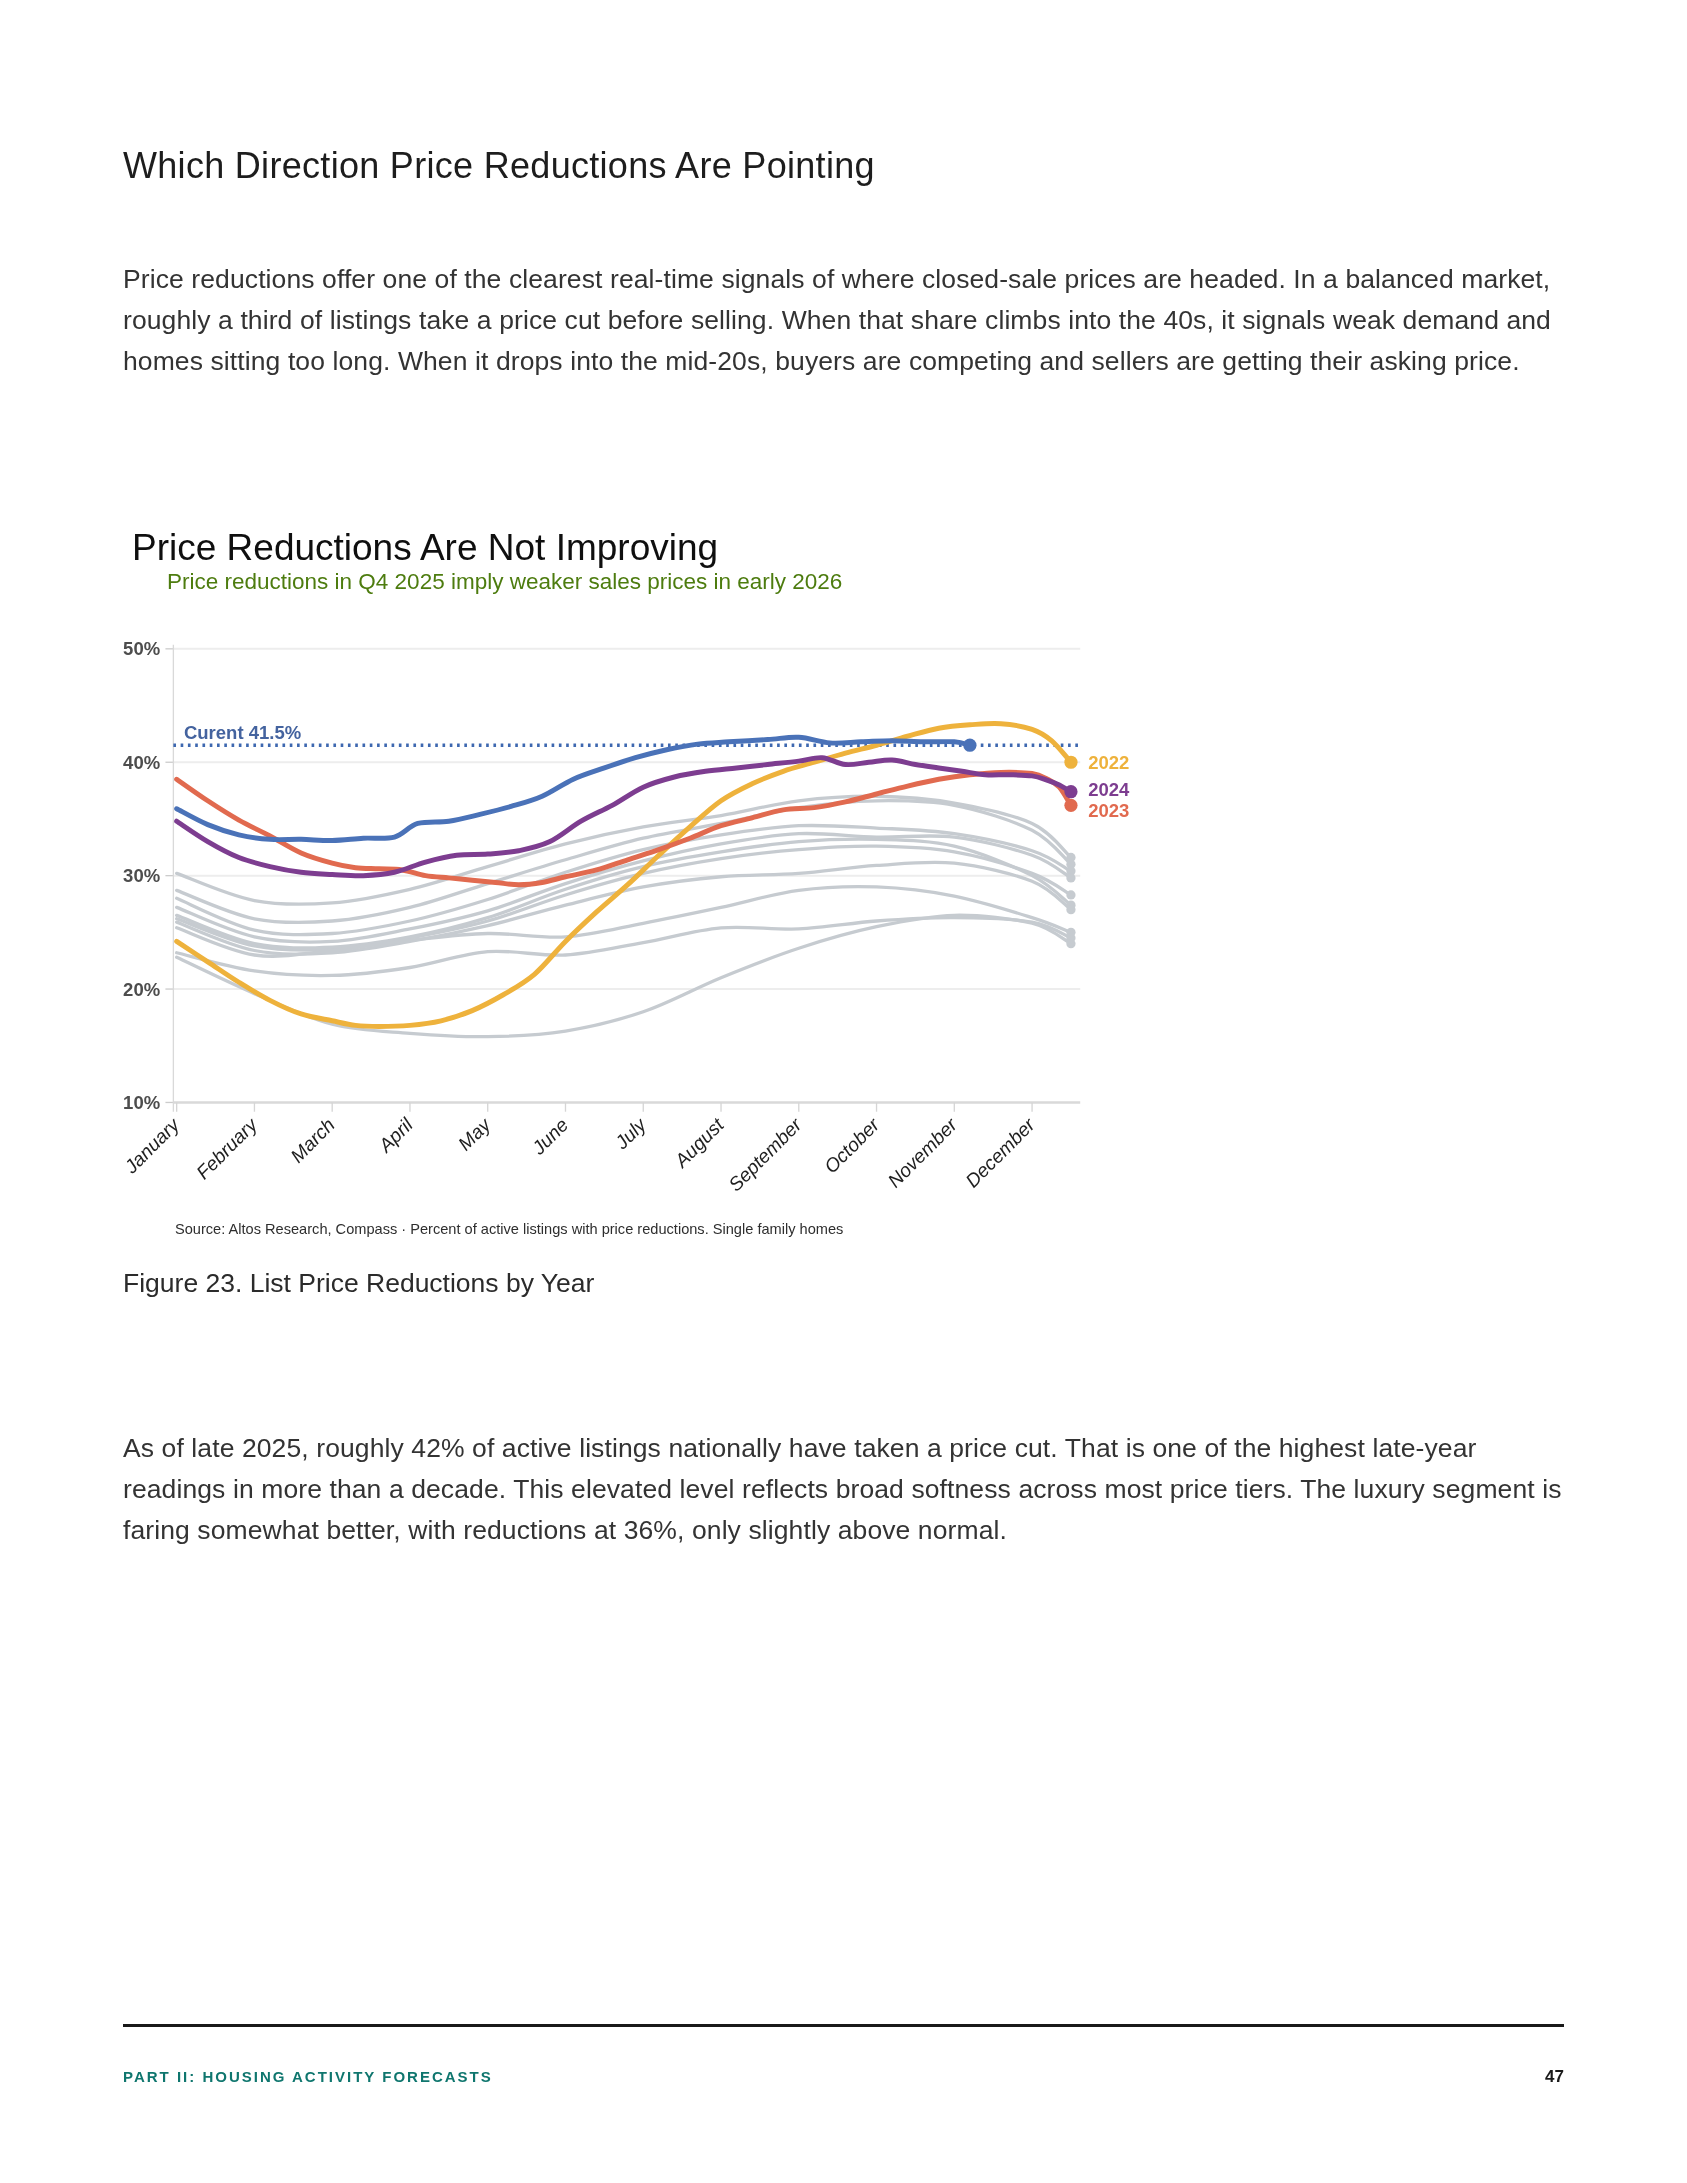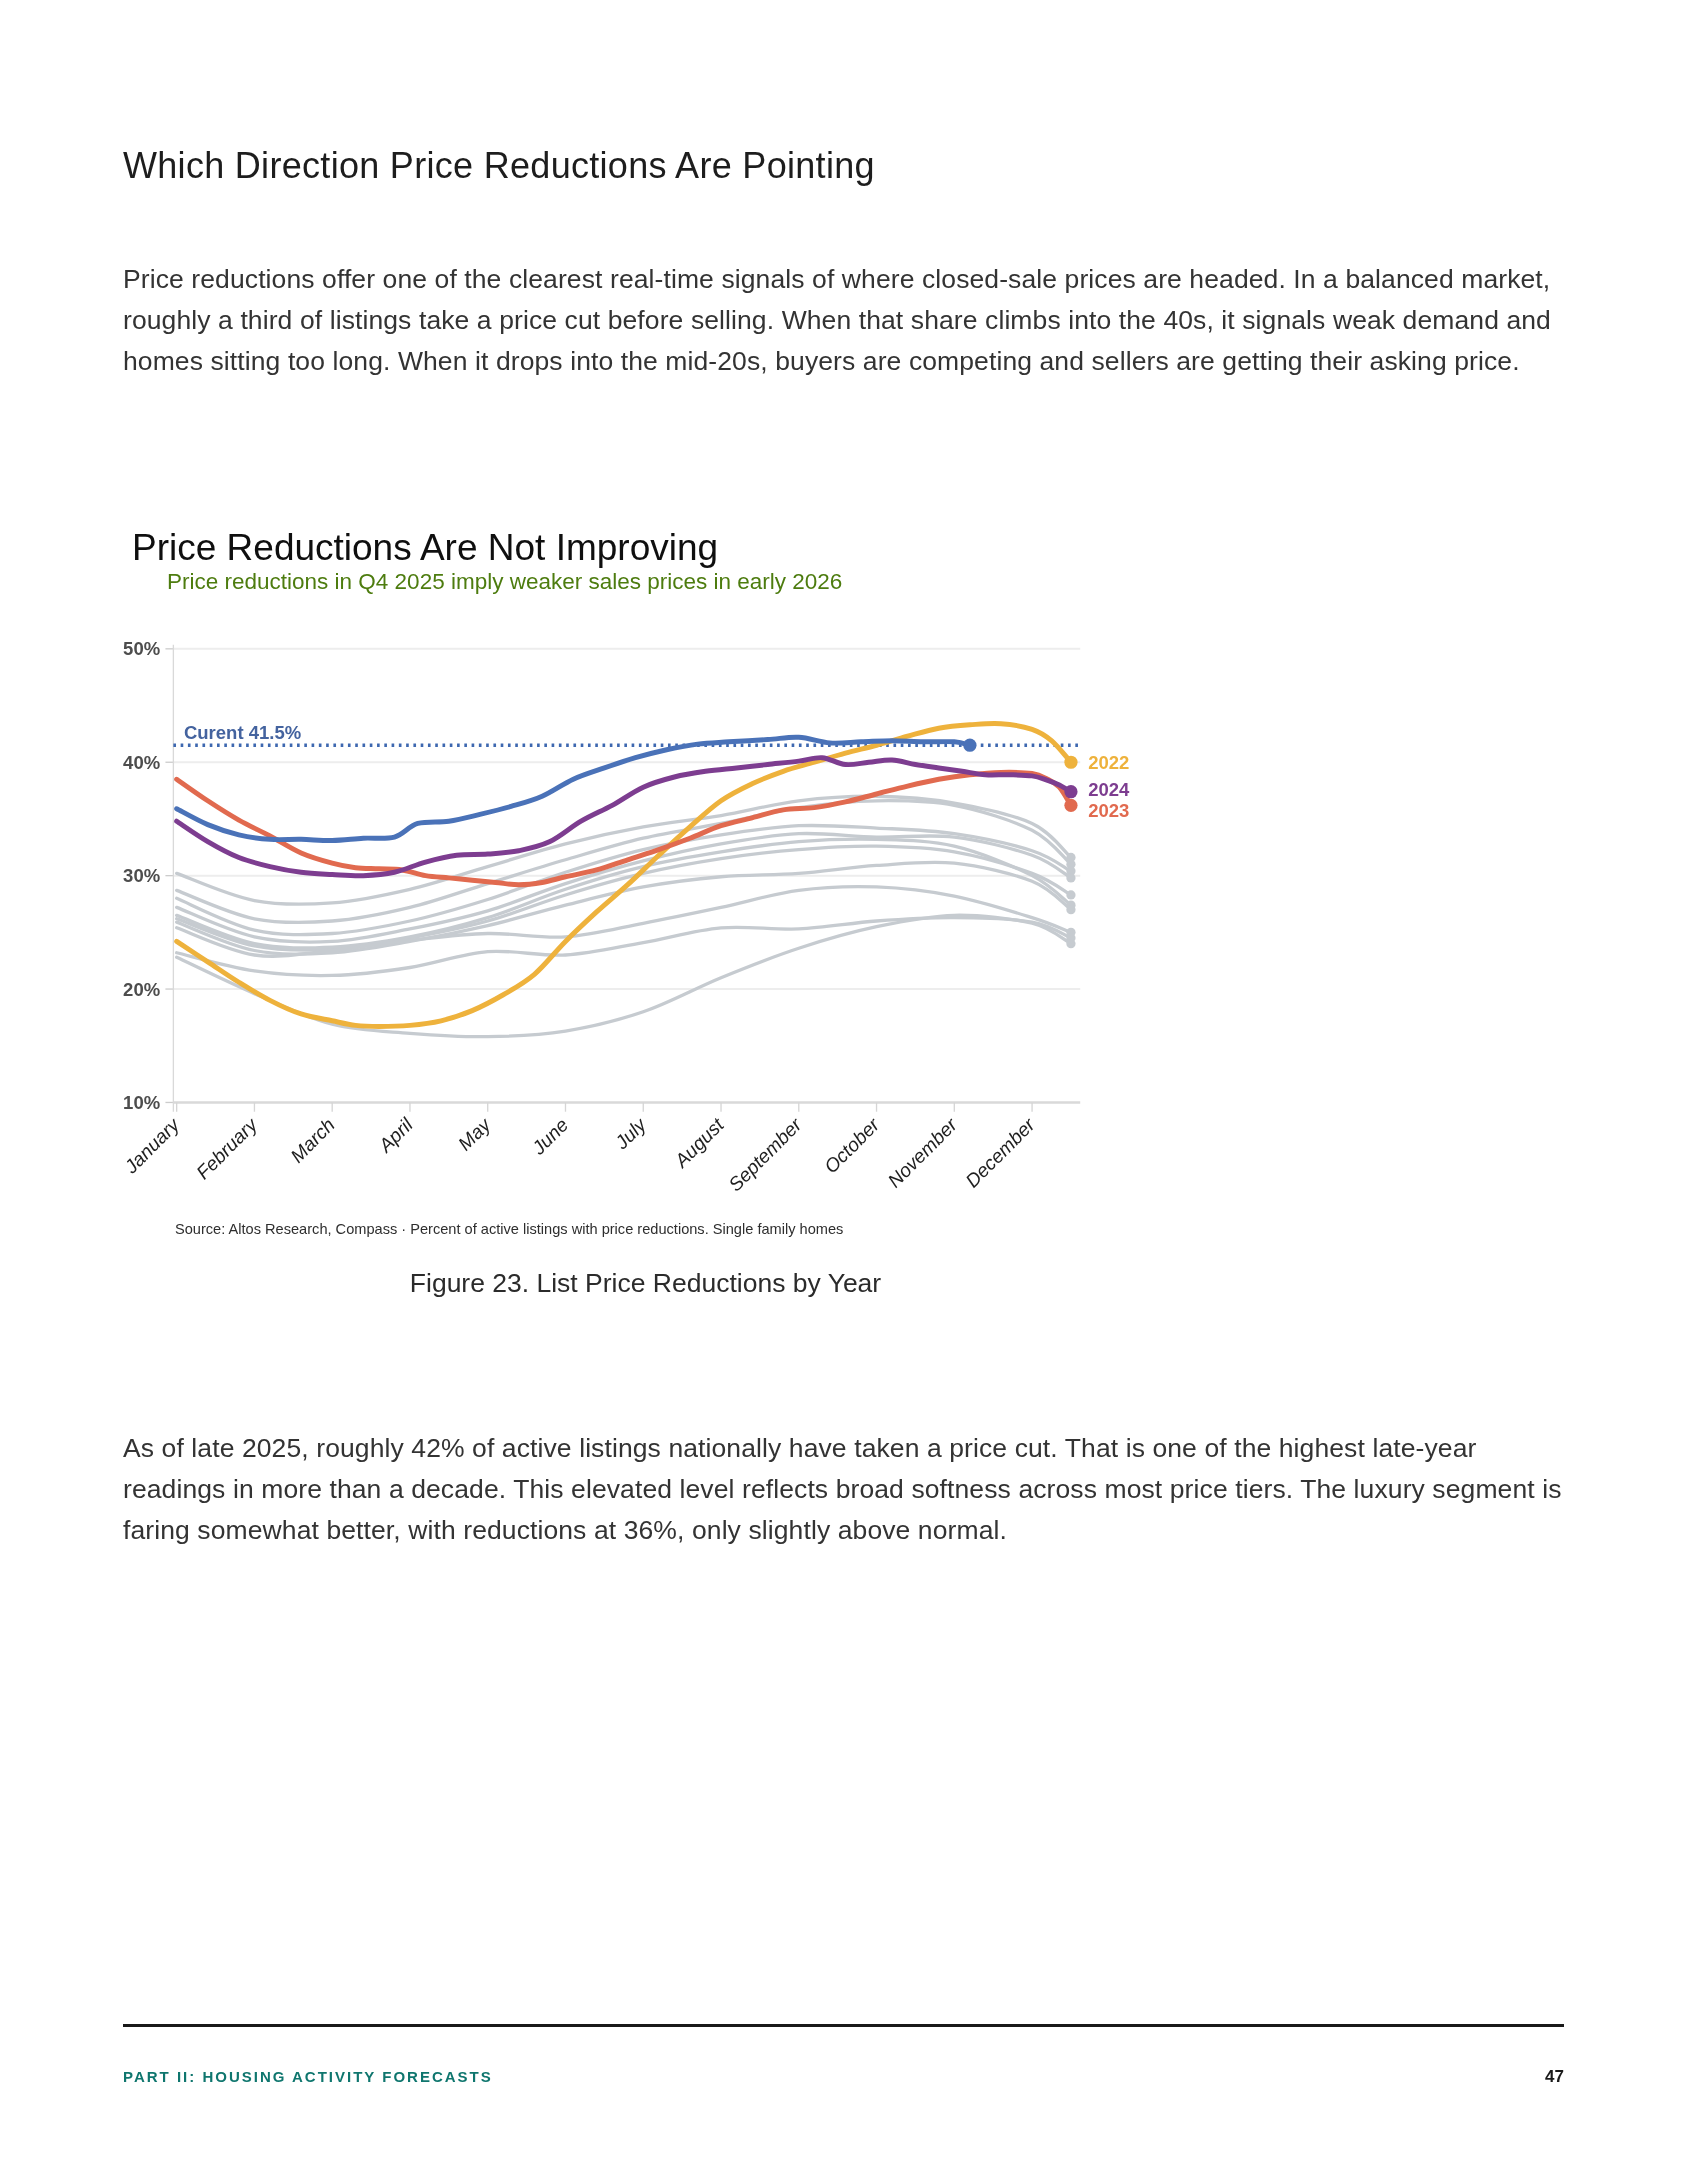--- a/index.html
+++ b/index.html
@@ -25,21 +25,21 @@
   .chart-subtitle{
     left:132px;top:569px;
     font-size:22.5px;font-weight:400;color:#4d7c0f;margin-left:35px;
   }
   #chart-wrap{left:123px;top:629px;width:1045px;height:570px;}
   .chart-source{
     left:131px;top:1221px;width:1059px;
     font-size:14.6px;font-weight:400;color:#2e2e2e;margin-left:44px;
   }
   .figure-caption{
-    left:123px;top:1268px;width:1045px;text-align:center;
+    left:123px;top:1268px;width:1045px;text-align:left;
     font-size:26.5px;font-weight:400;color:#2b2b2b;
   }
   .footer-rule{
     left:123px;top:2024px;width:1441px;height:3.3px;background:#191919;
   }
   .footer-row{
     left:123px;top:2067px;width:1441px;
     display:flex;justify-content:space-between;align-items:baseline;
   }
   .footer-left{

